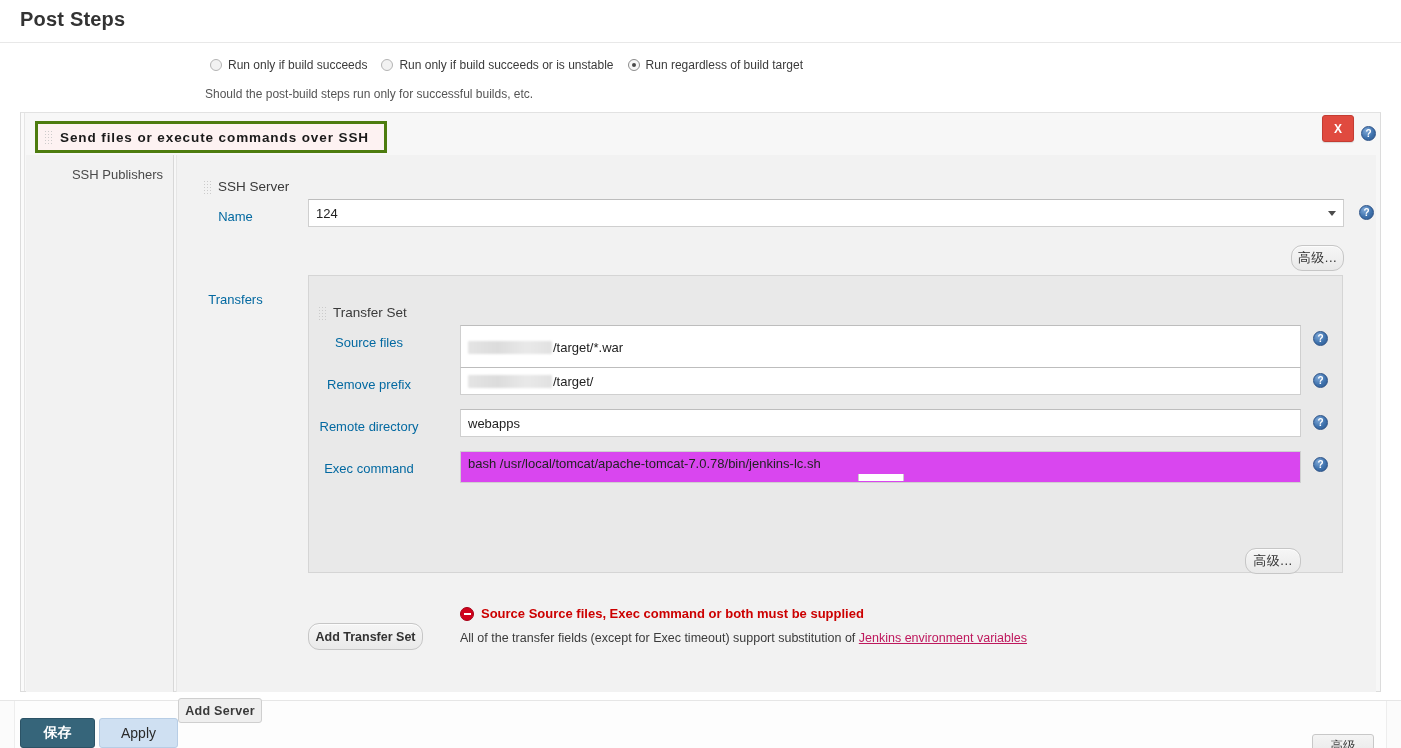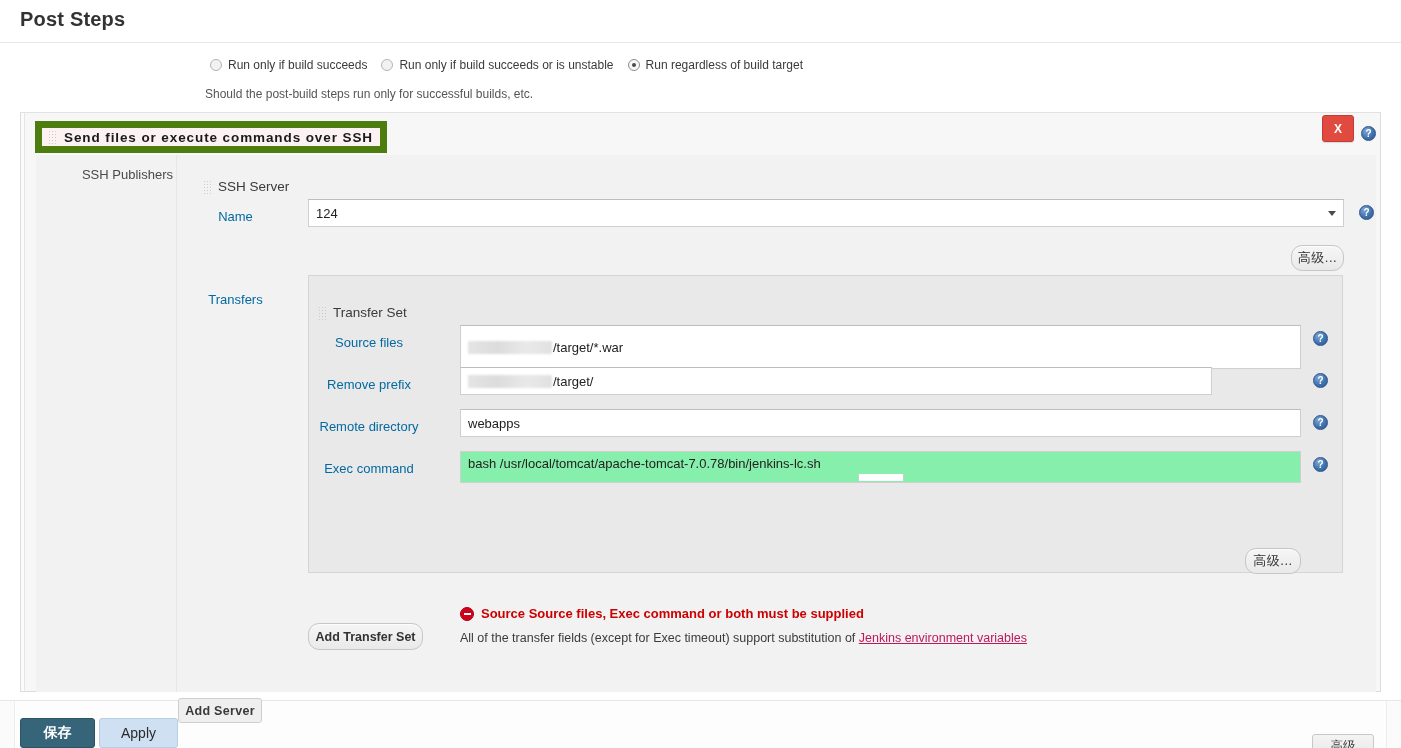--- a/index.html
+++ b/index.html
@@ -77,21 +77,21 @@
   .panel-inner-edge {
     position: absolute; left: 0; top: 0; width: 4px; height: 100%;
     background: #fbfbfb; border-right: 1px solid #e6e6e6;
   }
 
   
   .section-head-box {
     position: absolute;
     left: 14px; top: 8px;
     width: 352px; height: 32px;
-    border: 7px solid #4d7c0f;
+    border: 3px solid #4d7c0f;
     background: #fdf2f2;
     display: flex; align-items: center;
   }
   .grip {
     display: inline-block;
     width: 8px; height: 14px;
     background-image:
       radial-gradient(#c9c9c9 40%, transparent 41%);
     background-size: 3px 3px;
     background-position: 0 0;
@@ -127,21 +127,21 @@
     display: flex; align-items: center; justify-content: center;
     line-height: 1;
     cursor: pointer;
     flex: none;
   }
   .help-abs { position: absolute; }
 
   
   .left-col {
     position: absolute;
-    left: 15px; top: 42px;
+    left: 5px; top: 42px;
     width: 148px; height: 537px;
     background: #f2f2f2;
     border-right: 1px solid #d8d8d8;
   }
   .left-col-label {
     position: absolute;
     right: 10px; top: 12px;
     font-size: 13px; color: #4a4a4a;
     white-space: nowrap;
   }
@@ -192,21 +192,21 @@
     height: 13px;
     background: linear-gradient(90deg,#e4e4e4,#dcdcdc 35%,#e9e9e9 70%,#e1e1e1);
     filter: blur(1.2px);
     border-radius: 1px;
     vertical-align: middle;
     margin-right: 1px;
   }
 
   .ta {
     position: absolute;
-    background: #86efac;
+    background: #d946ef;
     border: 1px solid #cfcfcf;
     font-size: 13px; color: #222222;
     padding: 4px 7px;
     overflow: hidden;
   }
   .ta-grip {
     position: absolute; bottom: 1px; left: 50%;
     transform: translateX(-50%);
     width: 46px; height: 7px;
     background:
@@ -392,21 +392,21 @@
       </div>
 
       <div class="frm-label" style="left:112px; top:180px; width:160px;">Source files</div>
       <div class="inp" style="left:283px; top:170px; width:841px; height:44px;">
         <span class="redact" style="width:84px;"></span>
         <span>/target/*.war</span>
       </div>
       <div class="help-icon help-abs" style="left:1136px; top:176px;">?</div>
 
       <div class="frm-label" style="left:112px; top:222px; width:160px;">Remove prefix</div>
-      <div class="inp" style="left:283px; top:212px; width:752px; height:28px;">
+      <div class="inp" style="left:283px; top:212px; width:841px; height:28px;">
         <span class="redact" style="width:84px;"></span>
         <span>/target/</span>
       </div>
       <div class="help-icon help-abs" style="left:1136px; top:218px;">?</div>
 
       <div class="frm-label" style="left:112px; top:264px; width:160px;">Remote directory</div>
       <div class="inp" style="left:283px; top:254px; width:841px; height:28px;">
         <span>webapps</span>
       </div>
       <div class="help-icon help-abs" style="left:1136px; top:260px;">?</div>

